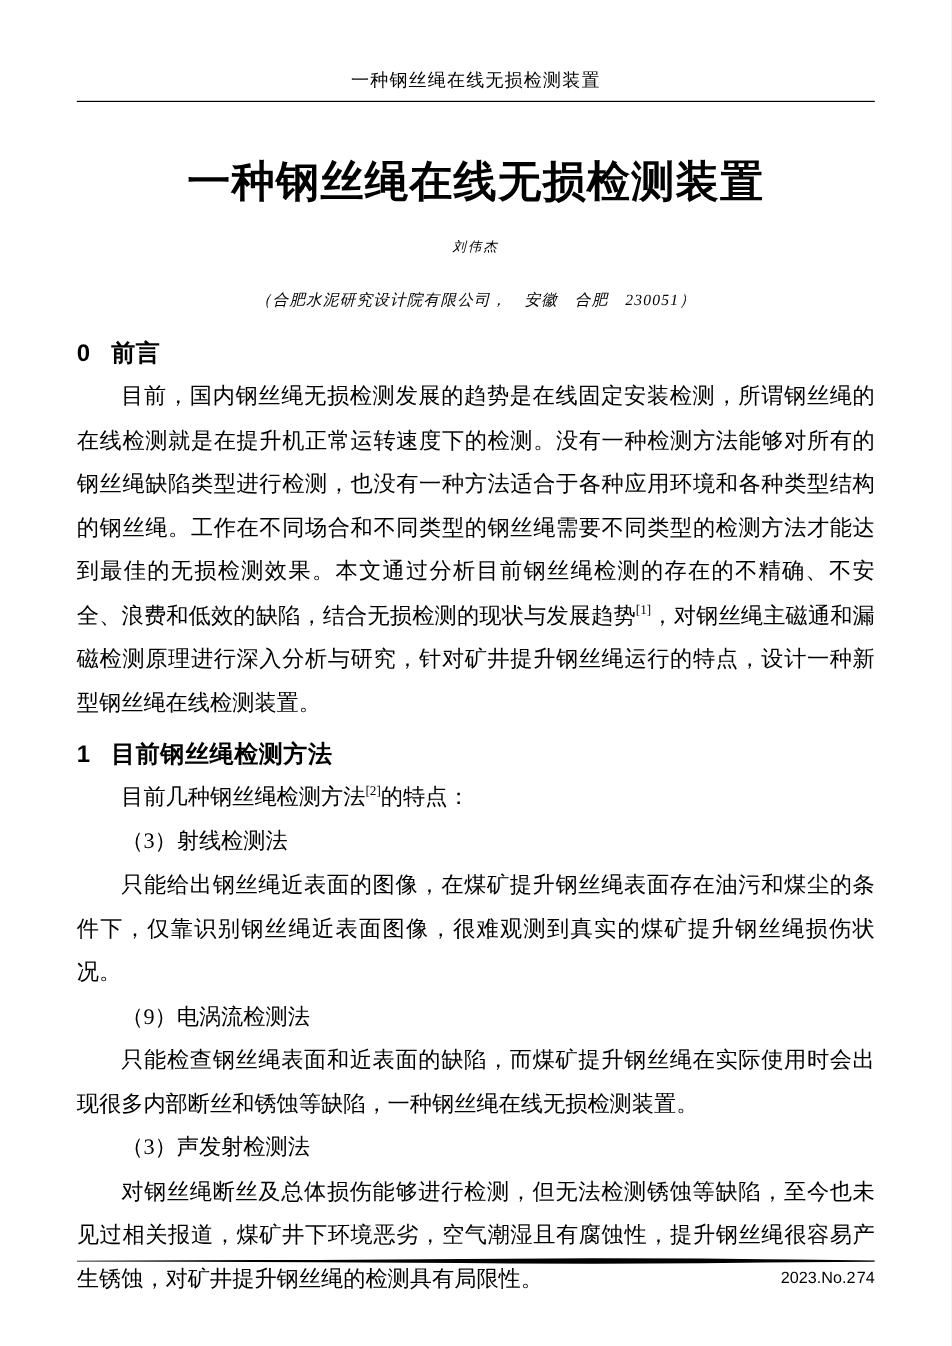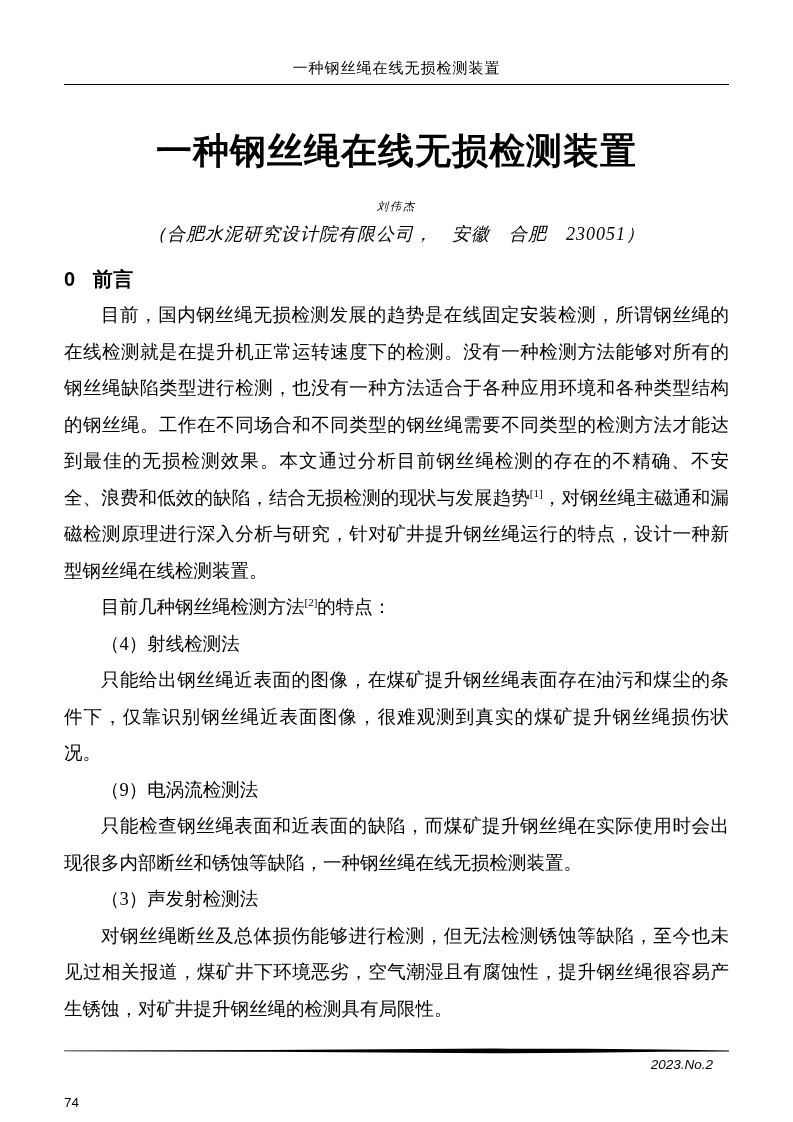--- a/index.html
+++ b/index.html
@@ -45,24 +45,24 @@
   }
   .author {
     margin-top: 22px;
     text-align: center;
     font-style: italic;
     font-size: 11px;
     letter-spacing: 2px;
     line-height: 22px;
   }
   .affiliation {
-    margin-top: 4px;
+    margin-top: 20px;
     text-align: center;
     font-style: italic;
-    font-size: 18px;
+    font-size: 13px;
     letter-spacing: 1px;
     line-height: 26px;
   }
   
   .sections { margin-top: 18px; }
   .sec-heading {
     margin: 10px 0 4px 0;
     font-family: "Liberation Sans", "DejaVu Sans", sans-serif;
     font-weight: 700;
     font-size: 20px;
@@ -96,50 +96,49 @@
     position: relative;
     margin-top: 2px;
     height: 18px;
     font-family: "Liberation Sans", "DejaVu Sans", sans-serif;
     font-size: 13.5px;
     line-height: 18px;
   }
   .page-number {
     position: absolute;
     left: 0; right: 0;
-    text-align: left;
-    margin-top: 38px;
+    text-align: right;
   }
   .issue-label {
     position: absolute;
     right: 16px;
     top: 0;
-    font-style: italic;
   }
 </style>
 </head>
 <body>
 
 <div class="page">
   <div class="content">
 
     <div class="running-head">一种钢丝绳在线无损检测装置</div>
     <hr class="head-rule">
 
     <h1 class="doc-title">一种钢丝绳在线无损检测装置</h1>
 
     <div class="author">刘伟杰</div>
 
     <div class="affiliation">（合肥水泥研究设计院有限公司，　安徽　合肥　230051）</div>
 
     <div class="sections">
         <h2 class="sec-heading"><span class="sec-num">0</span><span>前言</span></h2>
         <p class="body-para">目前，国内钢丝绳无损检测发展的趋势是在线固定安装检测，所谓钢丝绳的在线检测就是在提升机正常运转速度下的检测。没有一种检测方法能够对所有的钢丝绳缺陷类型进行检测，也没有一种方法适合于各种应用环境和各种类型结构的钢丝绳。工作在不同场合和不同类型的钢丝绳需要不同类型的检测方法才能达到最佳的无损检测效果。本文通过分析目前钢丝绳检测的存在的不精确、不安全、浪费和低效的缺陷，结合无损检测的现状与发展趋势<sup>[1]</sup>，对钢丝绳主磁通和漏磁检测原理进行深入分析与研究，针对矿井提升钢丝绳运行的特点，设计一种新型钢丝绳在线检测装置。</p>
+        <h2 class="sec-heading"><span class="sec-num">1</span><span>目前钢丝绳检测方法</span></h2>
         <p class="body-para">目前几种钢丝绳检测方法<sup>[2]</sup>的特点：</p>
-        <p class="body-para">（4）射线检测法</p>
+        <p class="body-para">（3）射线检测法</p>
         <p class="body-para">只能给出钢丝绳近表面的图像，在煤矿提升钢丝绳表面存在油污和煤尘的条件下，仅靠识别钢丝绳近表面图像，很难观测到真实的煤矿提升钢丝绳损伤状况。</p>
         <p class="body-para">（9）电涡流检测法</p>
         <p class="body-para">只能检查钢丝绳表面和近表面的缺陷，而煤矿提升钢丝绳在实际使用时会出现很多内部断丝和锈蚀等缺陷，一种钢丝绳在线无损检测装置。</p>
         <p class="body-para">（3）声发射检测法</p>
         <p class="body-para">对钢丝绳断丝及总体损伤能够进行检测，但无法检测锈蚀等缺陷，至今也未见过相关报道，煤矿井下环境恶劣，空气潮湿且有腐蚀性，提升钢丝绳很容易产生锈蚀，对矿井提升钢丝绳的检测具有局限性。</p>
       </div>
   </div>
 
   <div class="footer">
     <svg class="footer-rule-svg" viewBox="0 0 665 6" preserveAspectRatio="none" aria-hidden="true">

